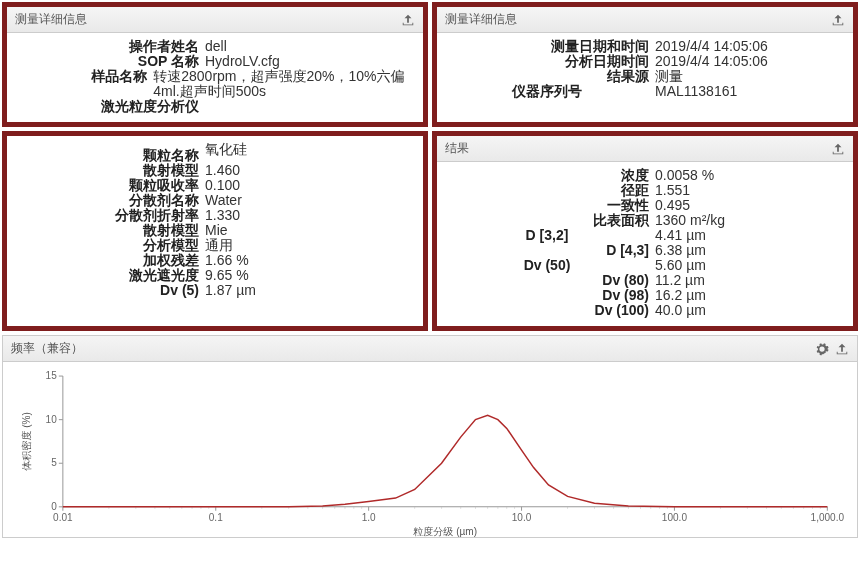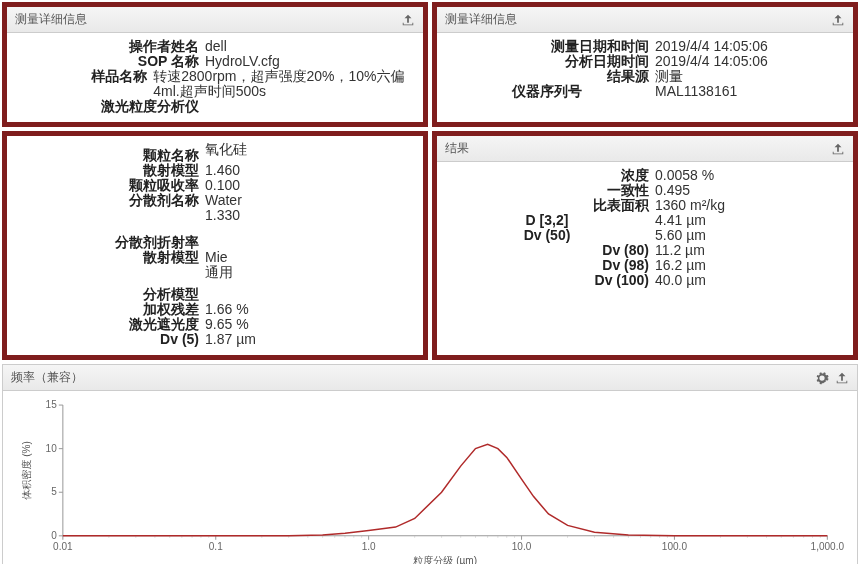--- a/index.html
+++ b/index.html
@@ -103,29 +103,29 @@
           </div>
           <div class="kv-row">
             <div class="kv-label" style="width: 190px;">颗粒吸收率</div>
             <div class="kv-value">0.100</div>
           </div>
           <div class="kv-row">
             <div class="kv-label" style="width: 190px;">分散剂名称</div>
             <div class="kv-value">Water</div>
           </div>
           <div class="kv-row">
-            <div class="kv-label" style="width: 190px; margin-top: 27px;">分散剂折射率</div>
+            <div class="kv-label" style="width: 190px;">分散剂折射率</div>
             <div class="kv-value">1.330</div>
           </div>
           <div class="kv-row">
             <div class="kv-label" style="width: 190px;">散射模型</div>
             <div class="kv-value">Mie</div>
           </div>
           <div class="kv-row">
-            <div class="kv-label" style="width: 190px; margin-top: 22px;">分析模型</div>
+            <div class="kv-label" style="width: 190px;">分析模型</div>
             <div class="kv-value">通用</div>
           </div>
           <div class="kv-row">
             <div class="kv-label" style="width: 190px;">加权残差</div>
             <div class="kv-value">1.66 %</div>
           </div>
           <div class="kv-row">
             <div class="kv-label" style="width: 190px;">激光遮光度</div>
             <div class="kv-value">9.65 %</div>
           </div>
@@ -145,30 +145,38 @@
               </svg>
           </span>
         </span>
       </div>
       <div class="panel-body">
           <div class="kv-row">
             <div class="kv-label" style="width: 210px;">浓度</div>
             <div class="kv-value">0.0058 %</div>
           </div>
           <div class="kv-row">
+            <div class="kv-label" style="width: 210px;">径距</div>
+            <div class="kv-value">1.551</div>
+          </div>
+          <div class="kv-row">
             <div class="kv-label" style="width: 210px;">一致性</div>
             <div class="kv-value">0.495</div>
           </div>
           <div class="kv-row">
             <div class="kv-label" style="width: 210px;">比表面积</div>
             <div class="kv-value">1360 m²/kg</div>
           </div>
           <div class="kv-row">
             <div class="kv-label" style="width: 210px; text-align: center;">D [3,2]</div>
             <div class="kv-value">4.41 µm</div>
+          </div>
+          <div class="kv-row">
+            <div class="kv-label" style="width: 210px;">D [4,3]</div>
+            <div class="kv-value">6.38 µm</div>
           </div>
           <div class="kv-row">
             <div class="kv-label" style="width: 210px; text-align: center;">Dv (50)</div>
             <div class="kv-value">5.60 µm</div>
           </div>
           <div class="kv-row">
             <div class="kv-label" style="width: 210px;">Dv (80)</div>
             <div class="kv-value">11.2 µm</div>
           </div>
           <div class="kv-row">

